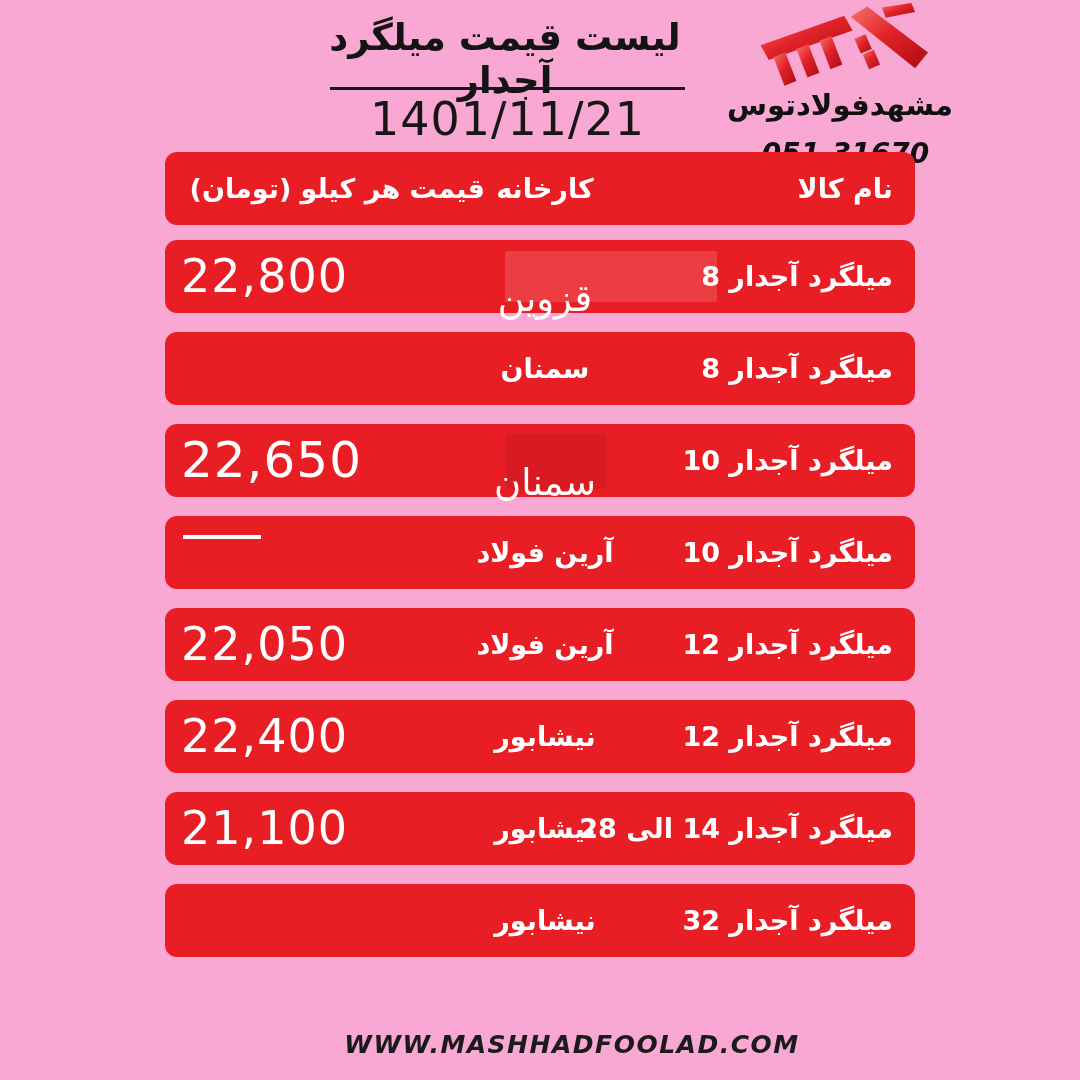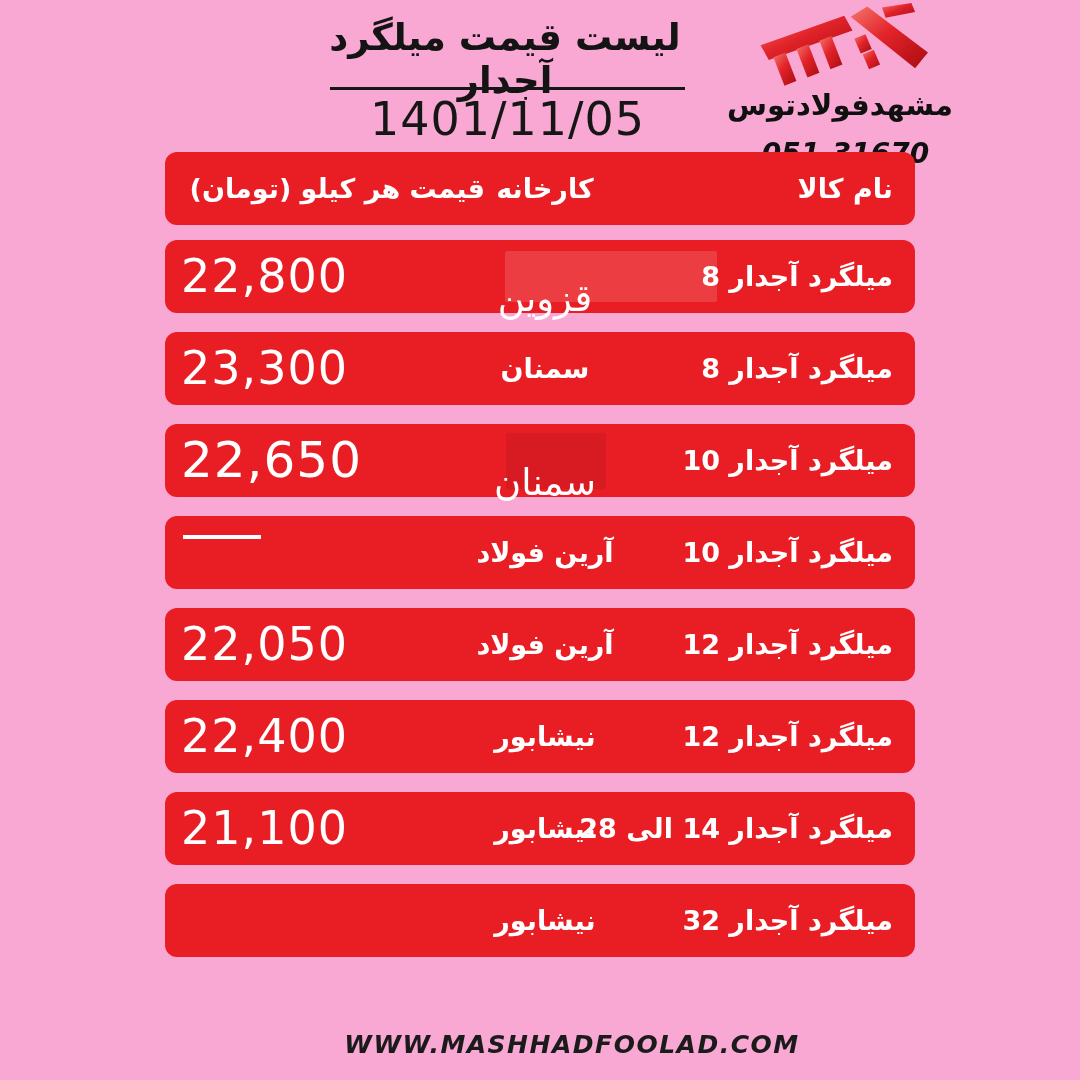--- a/index.html
+++ b/index.html
@@ -58,21 +58,21 @@
     color:#1b1b1b;letter-spacing:1.5px;padding-left:32px;
   }
 </style>
 </head>
 <body>
 
 <div class="canvas">
 
   <div class="title">لیست قیمت میلگرد آجدار</div>
   <div class="title-underline"></div>
-  <div class="date">1401/11/05</div>
+  <div class="date">1401/11/21</div>
 
   <div class="logo-wrap">
     <svg width="190" height="92" viewBox="0 0 200 100">
       <defs>
         <linearGradient id="lg" x1="0" y1="0" x2="1" y2="1">
           <stop offset="0" stop-color="#f4756a"></stop>
           <stop offset="0.45" stop-color="#e2232a"></stop>
           <stop offset="1" stop-color="#a90c10"></stop>
         </linearGradient>
       </defs>
@@ -98,21 +98,20 @@
   </div>
 
   <div class="trow" style="top:240px">
     <div class="patch patch-light"></div>
     <div class="cell price">22,800</div>
     <div class="cell factory edited">قزوین</div>
     <div class="cell product">میلگرد آجدار 8</div>
   </div>
 
   <div class="trow" style="top:332px">
-    <div class="cell price">23,300</div>
     <div class="cell factory">سمنان</div>
     <div class="cell product">میلگرد آجدار 8</div>
   </div>
 
   <div class="trow" style="top:424px">
     <div class="patch patch-dark"></div>
     <div class="cell price lg">22,650</div>
     <div class="cell factory edited">سمنان</div>
     <div class="cell product">میلگرد آجدار 10</div>
   </div>

